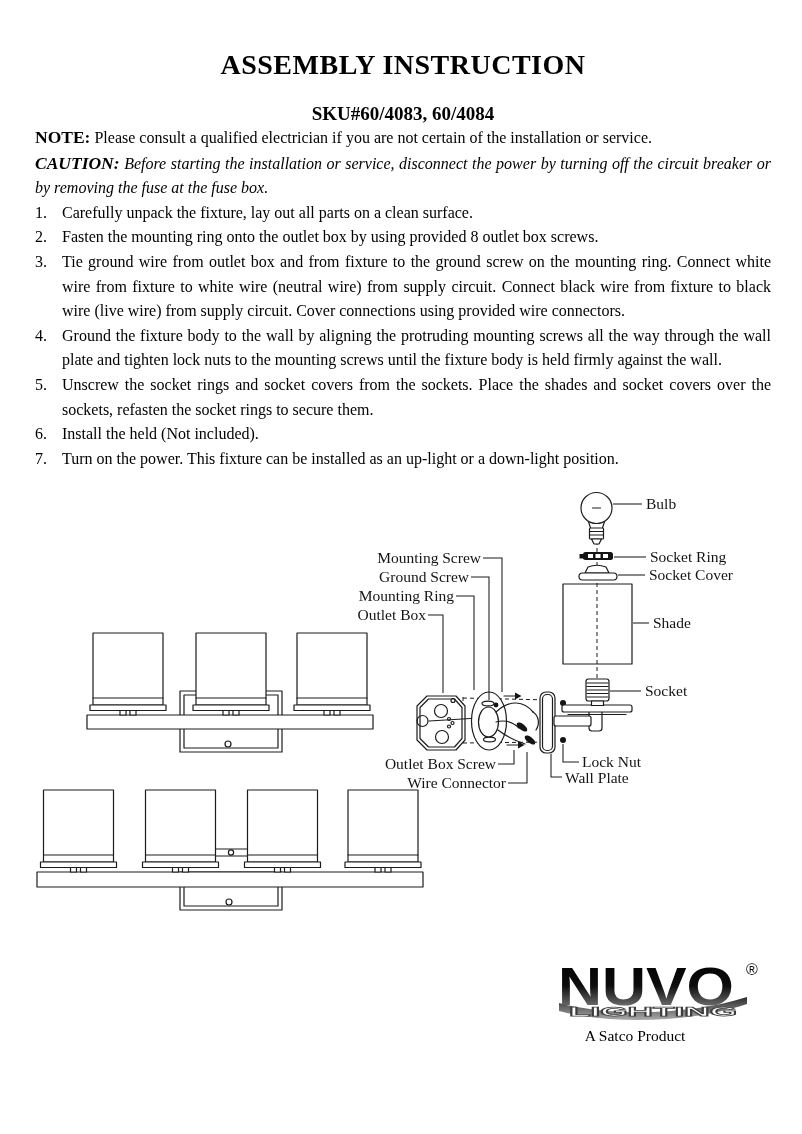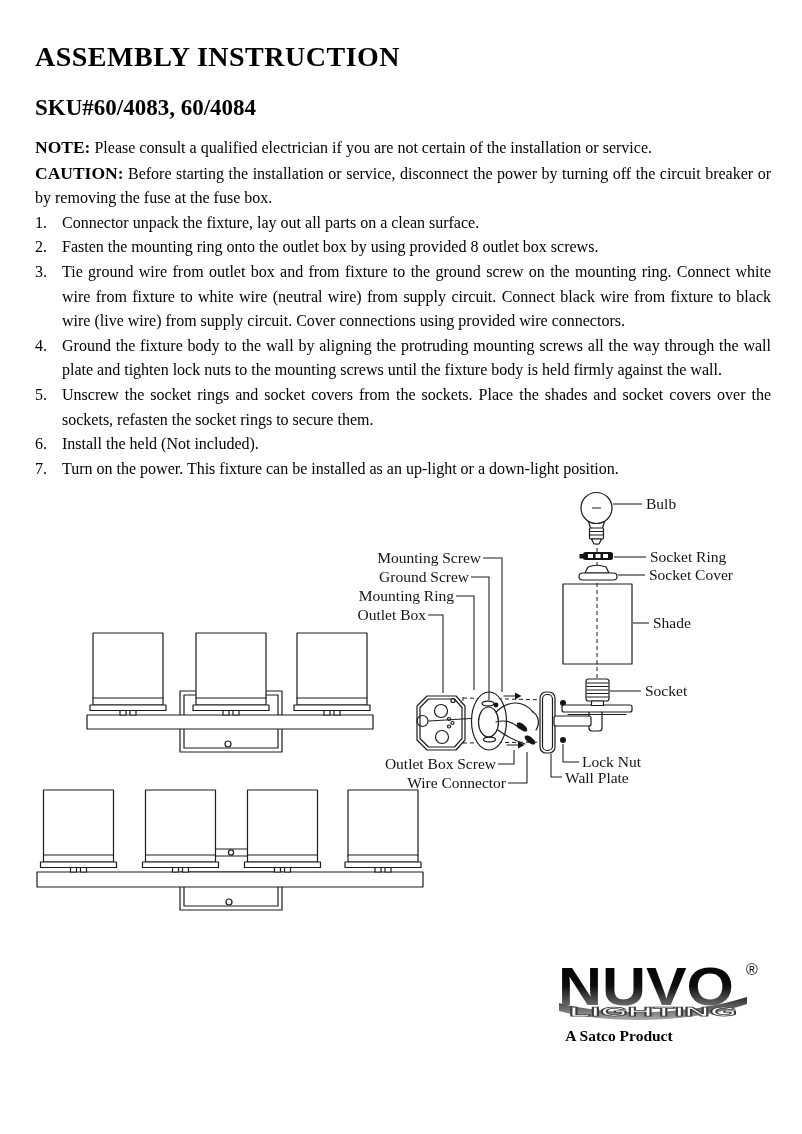--- a/index.html
+++ b/index.html
@@ -1,58 +1,58 @@
 <!DOCTYPE html>
 <html><head>
 <meta charset="utf-8">
 <style>
   html,body{margin:0;padding:0;}
   body{
     width:802px;height:1134px;background:#ffffff;position:relative;
     font-family:"Liberation Serif","DejaVu Serif",serif;color:#000;overflow:hidden;
   }
   .content{position:absolute;left:35px;top:0;width:736px;}
-  h1.title{margin:0;padding-top:41px;font-size:28px;letter-spacing:.5px;font-weight:bold;}
-  h2.sku{margin:22px 0 0 0;font-size:23px;font-weight:bold;}
+  h1.title{margin:8px;padding-top:41px;text-align:center;font-size:28px;letter-spacing:.5px;font-weight:bold;}
+  h2.sku{margin:22px 0 0 0;text-align:center;font-size:19px;font-weight:bold;}
   p.para{margin:0;font-size:16px;line-height:24.6px;}
-  p.note{margin-top:14px;}
-  p.caution{text-align:justify;}
+  p.note{}
+  p.caution{text-align:justify;font-style:italic;}
   .lbl{font-weight:bold;font-size:17.5px;}
   .steps{margin:0;}
   .step{display:flex;font-size:16px;line-height:24.6px;}
   .step .n{flex:none;width:27px;}
   .step .t{flex:1;text-align:justify;}
   svg.diagram{position:absolute;left:0;top:478px;width:802px;height:462px;}
   svg.diagram text{font-family:"Liberation Serif","DejaVu Serif",serif;font-size:15.5px;fill:#141414;}
   .stroked{stroke:#1c1c1c;stroke-width:1.2;fill:none;stroke-linejoin:round;stroke-linecap:round;}
   .wfill{fill:#ffffff;}
   .leader{stroke:#1c1c1c;stroke-width:1.05;fill:none;}
   .dashed{stroke:#1c1c1c;stroke-width:1;fill:none;stroke-dasharray:4 3;}
   .ink{fill:#141414;stroke:none;}
   svg.logo{position:absolute;left:556px;top:958px;width:206px;height:64px;}
-  .tagline{position:absolute;left:524px;top:1027px;width:190px;text-align:center;
-    font-weight:bold;font-size:15.5px;}
+  .tagline{position:absolute;left:540px;top:1027px;width:190px;text-align:center;
+    font-weight:normal;font-size:15.5px;}
 </style>
 </head>
 <body>
 
 <div class="content">
   <h1 class="title">ASSEMBLY INSTRUCTION</h1>
   <h2 class="sku">SKU#60/4083, 60/4084</h2>
 
   <p class="para note"><span class="lbl">NOTE:</span>
     <span>Please consult a qualified electrician if you are not certain of the installation or service.</span></p>
 
   <p class="para caution"><span class="lbl">CAUTION:</span>
     <span>Before starting the installation or service, disconnect the power by turning off the circuit breaker or by removing the fuse at the fuse box.</span></p>
 
   <div class="steps">
     <div class="step">
         <span class="n">1.</span>
-        <span class="t">Connector unpack the fixture, lay out all parts on a clean surface.</span>
+        <span class="t">Carefully unpack the fixture, lay out all parts on a clean surface.</span>
       </div>
     <div class="step">
         <span class="n">2.</span>
         <span class="t">Fasten the mounting ring onto the outlet box by using provided 8 outlet box screws.</span>
       </div>
     <div class="step">
         <span class="n">3.</span>
         <span class="t">Tie ground wire from outlet box and from fixture to the ground screw on the mounting ring. Connect white wire from fixture to white wire (neutral wire) from supply circuit. Connect black wire from fixture to black wire (live wire) from supply circuit. Cover connections using provided wire connectors.</span>
       </div>
     <div class="step">

